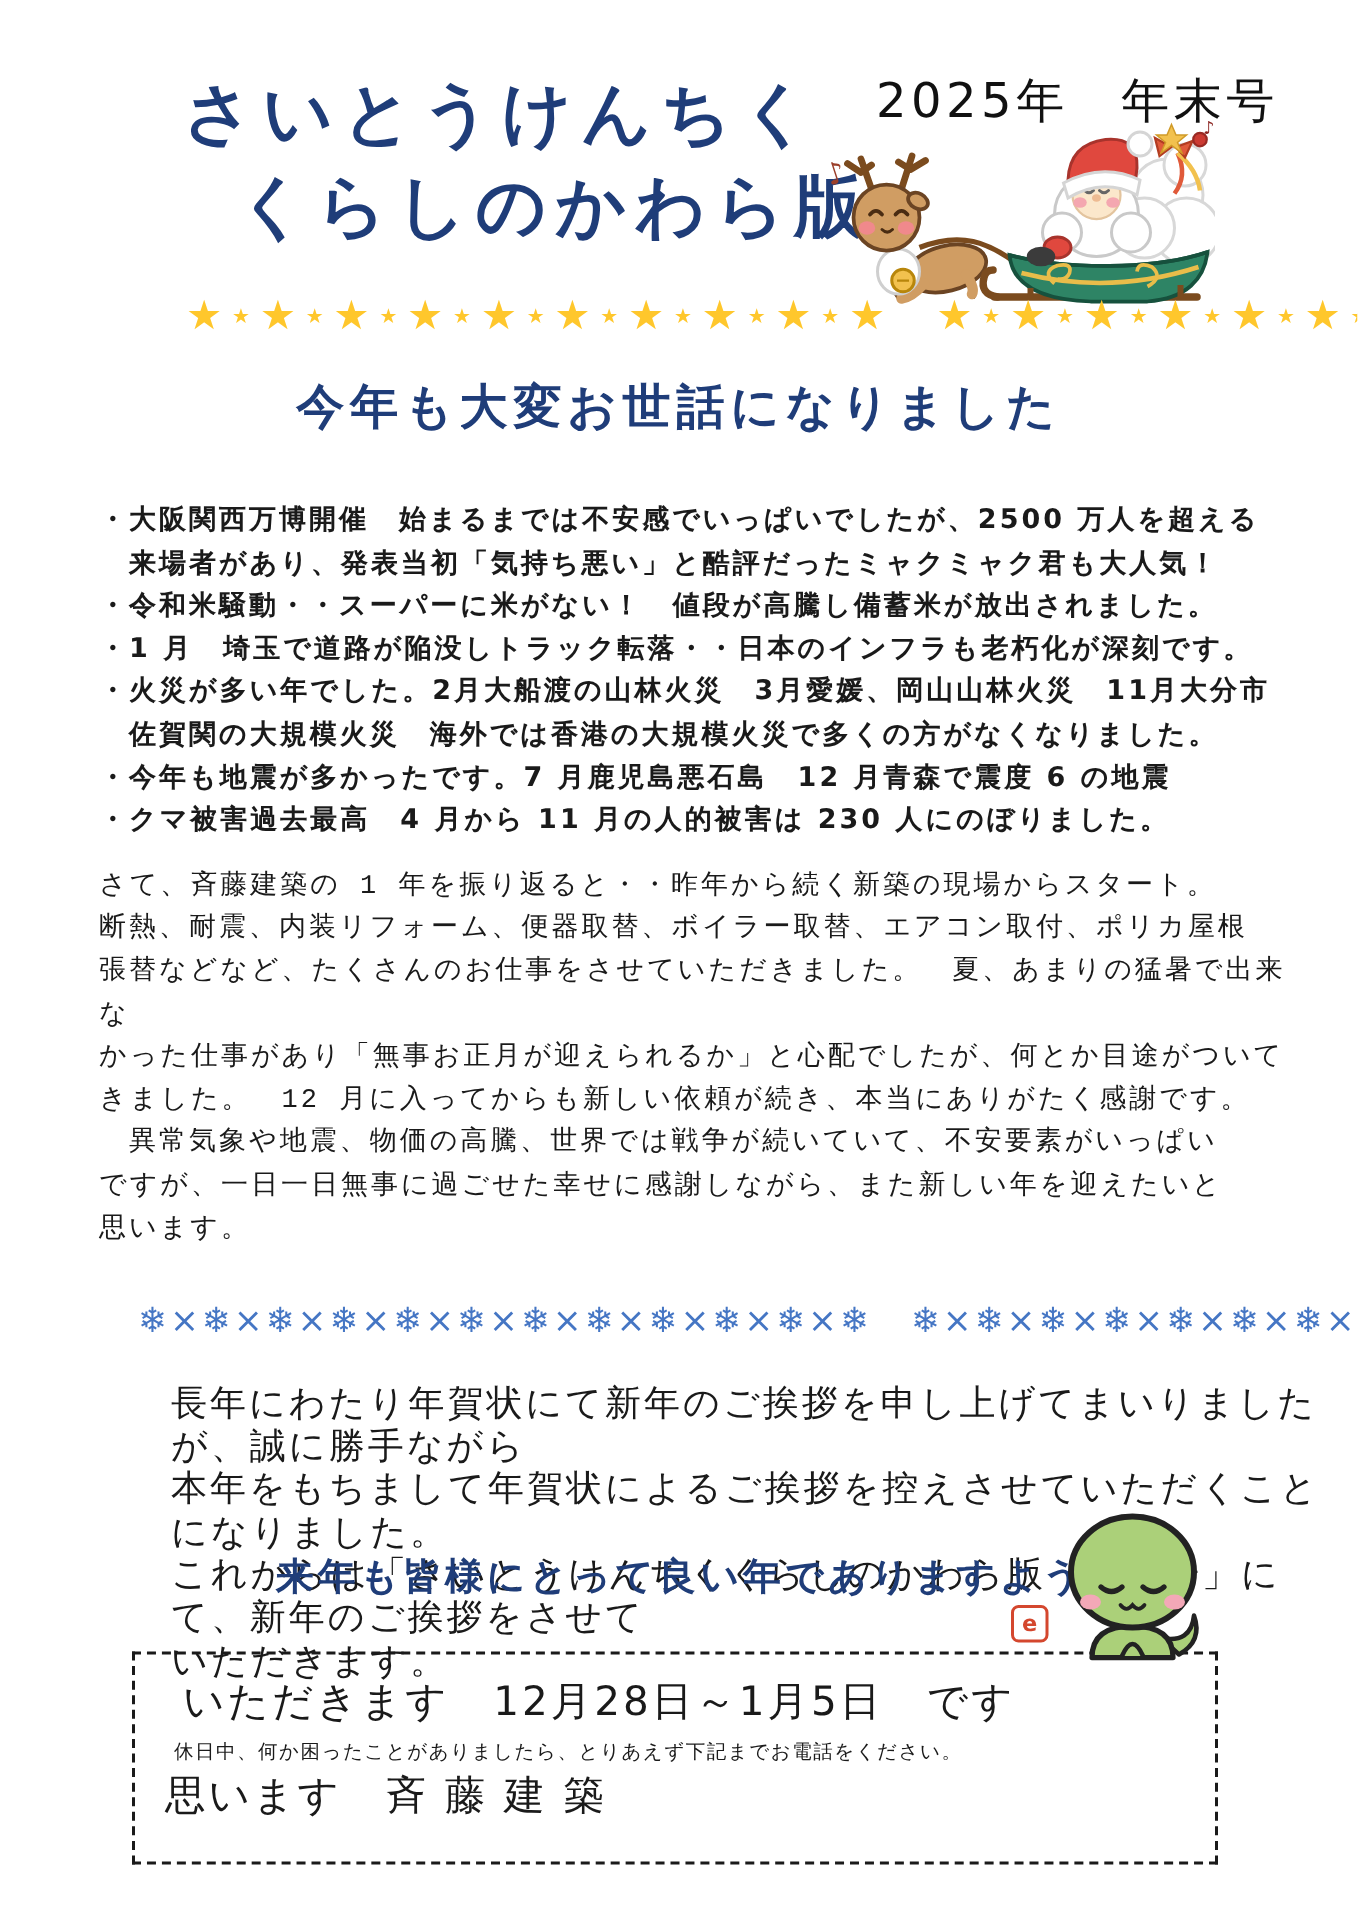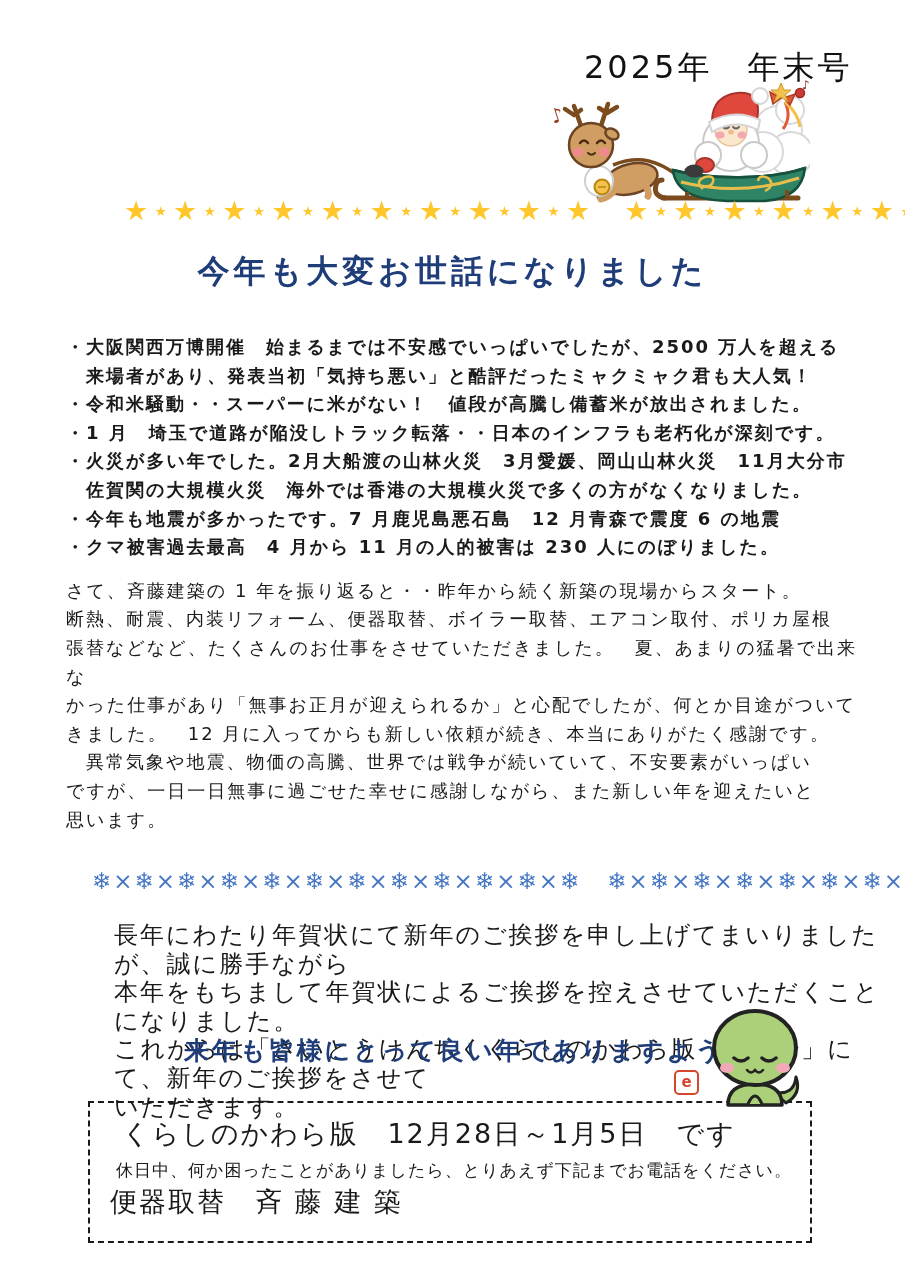--- a/index.html
+++ b/index.html
@@ -35,21 +35,21 @@
     text-align:center; font-size:32px; font-weight:bold;
     color:#1f3d79; letter-spacing:4px;
   }
   .body {
     position:absolute; left:66px; top:320px; width:810px;
     font-size:18px; line-height:28.6px; letter-spacing:2px;
   }
   .body p, .greeting { margin:0; white-space:pre-line; }
   .p-intro { padding-left:20px; }
   .p-news  { margin-top:13px !important;font-weight:bold; }
-  .p-review{ margin-top:15px !important; }
+  .p-review{ margin-top:15px !important;font-family:Liberation Mono, monospace; }
   .greeting {
     position:absolute; left:114px; top:921px; width:780px;
     font-size:24px; line-height:28.6px; letter-spacing:2px;
   }
   .wish {
     position:absolute; left:184px; top:1034px; font-size:25px; font-weight:bold;
     color:#1f3d79; letter-spacing:3px; white-space:nowrap;
   }
   
   .turtle { position:absolute; left:702px; top:1008px; z-index:2; }
@@ -57,32 +57,33 @@
     position:absolute; left:674px; top:1070px; width:21px; height:21px;
     border:2.5px solid #d4472e; border-radius:5px; color:#d4472e;
     font-weight:bold; font-size:15px; line-height:21px; text-align:center; z-index:2;
   }
   
   .contact {
     position:absolute; left:88px; top:1101px; width:724px; height:142px;
     border:2px dashed #1a1a1a; box-sizing:border-box; z-index:1;
   }
   .holiday { margin:13px 0 0 32px; font-size:27px; letter-spacing:2px; white-space:nowrap; }
-  .note    { margin:7px 0 0 26px; font-size:17px; letter-spacing:1px; white-space:nowrap; }
+  .note    { margin:7px 0 0 26px; font-size:13px; letter-spacing:1px; white-space:nowrap; }
   .address { margin:4px 0 0 38px; font-size:15.5px; letter-spacing:1px; white-space:nowrap; }
   .company-row {
     margin:2px 0 0 20px; font-size:27px; letter-spacing:2px;
     display:flex; gap:58px; white-space:nowrap;
   }
 </style>
 </head>
 <body>
 
 <div class="page">
 
+  <h1 class="title"><span>さいとうけんちく</span><span class="line2">くらしのかわら版</span></h1>
 
   <div class="issue">2025年　年末号</div>
 
   <svg class="santa" width="265" height="125" viewBox="0 0 265 125">
     <text x="8" y="44" font-size="20" fill="#9b3f2a" transform="rotate(-18 8 44)">♪</text>
 
     <path d="M36 46 L29 26 M29 35 L20 29 M29 35 L36 30" stroke="#7b4b1e" stroke-width="4.5" fill="none" stroke-linecap="round"></path>
     <path d="M56 46 L63 24 M62 33 L72 27 M62 33 L54 28" stroke="#7b4b1e" stroke-width="4.5" fill="none" stroke-linecap="round"></path>
 
     <path d="M60 96 q4 14 -8 22" stroke="#6b4423" stroke-width="3" fill="none"></path>
@@ -189,20 +190,20 @@
     <ellipse cx="53" cy="40" rx="41" ry="37" fill="#abd079" stroke="#222" stroke-width="4"></ellipse>
     <path d="M32 50 q 7 6 14 0 M60 50 q 7 6 14 0" stroke="#222" stroke-width="3.5" fill="none" stroke-linecap="round"></path>
     <ellipse cx="25" cy="60" rx="7" ry="5" fill="#f3a8b7"></ellipse>
     <ellipse cx="81" cy="60" rx="7" ry="5" fill="#f3a8b7"></ellipse>
     <path d="M45 62 q 4 5 8 0 q 4 5 8 0" stroke="#222" stroke-width="2.5" fill="none" stroke-linecap="round"></path>
   </svg>
 
   <div class="emark">e</div>
 
   <div class="contact">
-    <div class="holiday">くらしのかわら版　12月28日～1月5日　です</div>
+    <div class="holiday">いただきます　12月28日～1月5日　です</div>
     <div class="note">休日中、何か困ったことがありましたら、とりあえず下記までお電話をください。</div>
     <div class="company-row">
-        <span>便器取替　斉 藤 建 築</span>
+        <span>思います　斉 藤 建 築</span>
       </div>
   </div>
 
 </div>
 
 </body></html>

